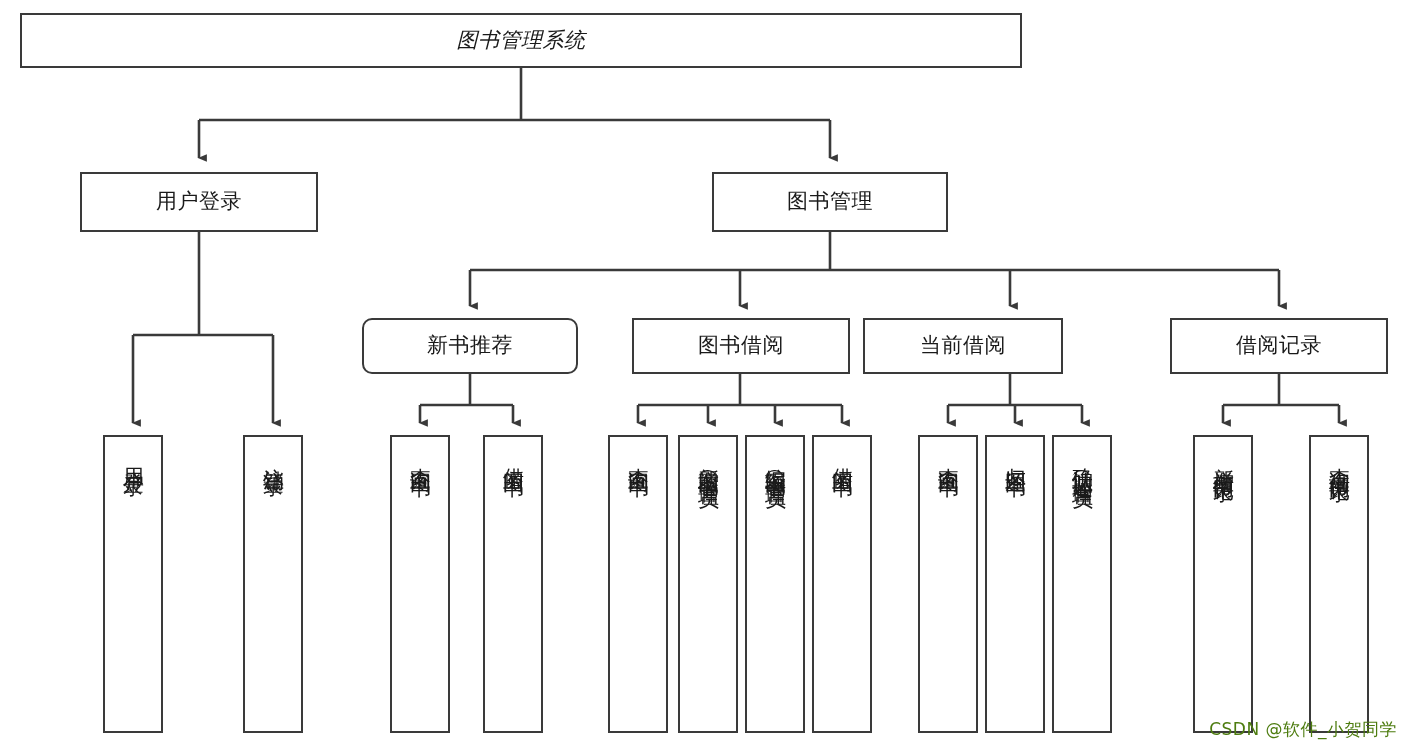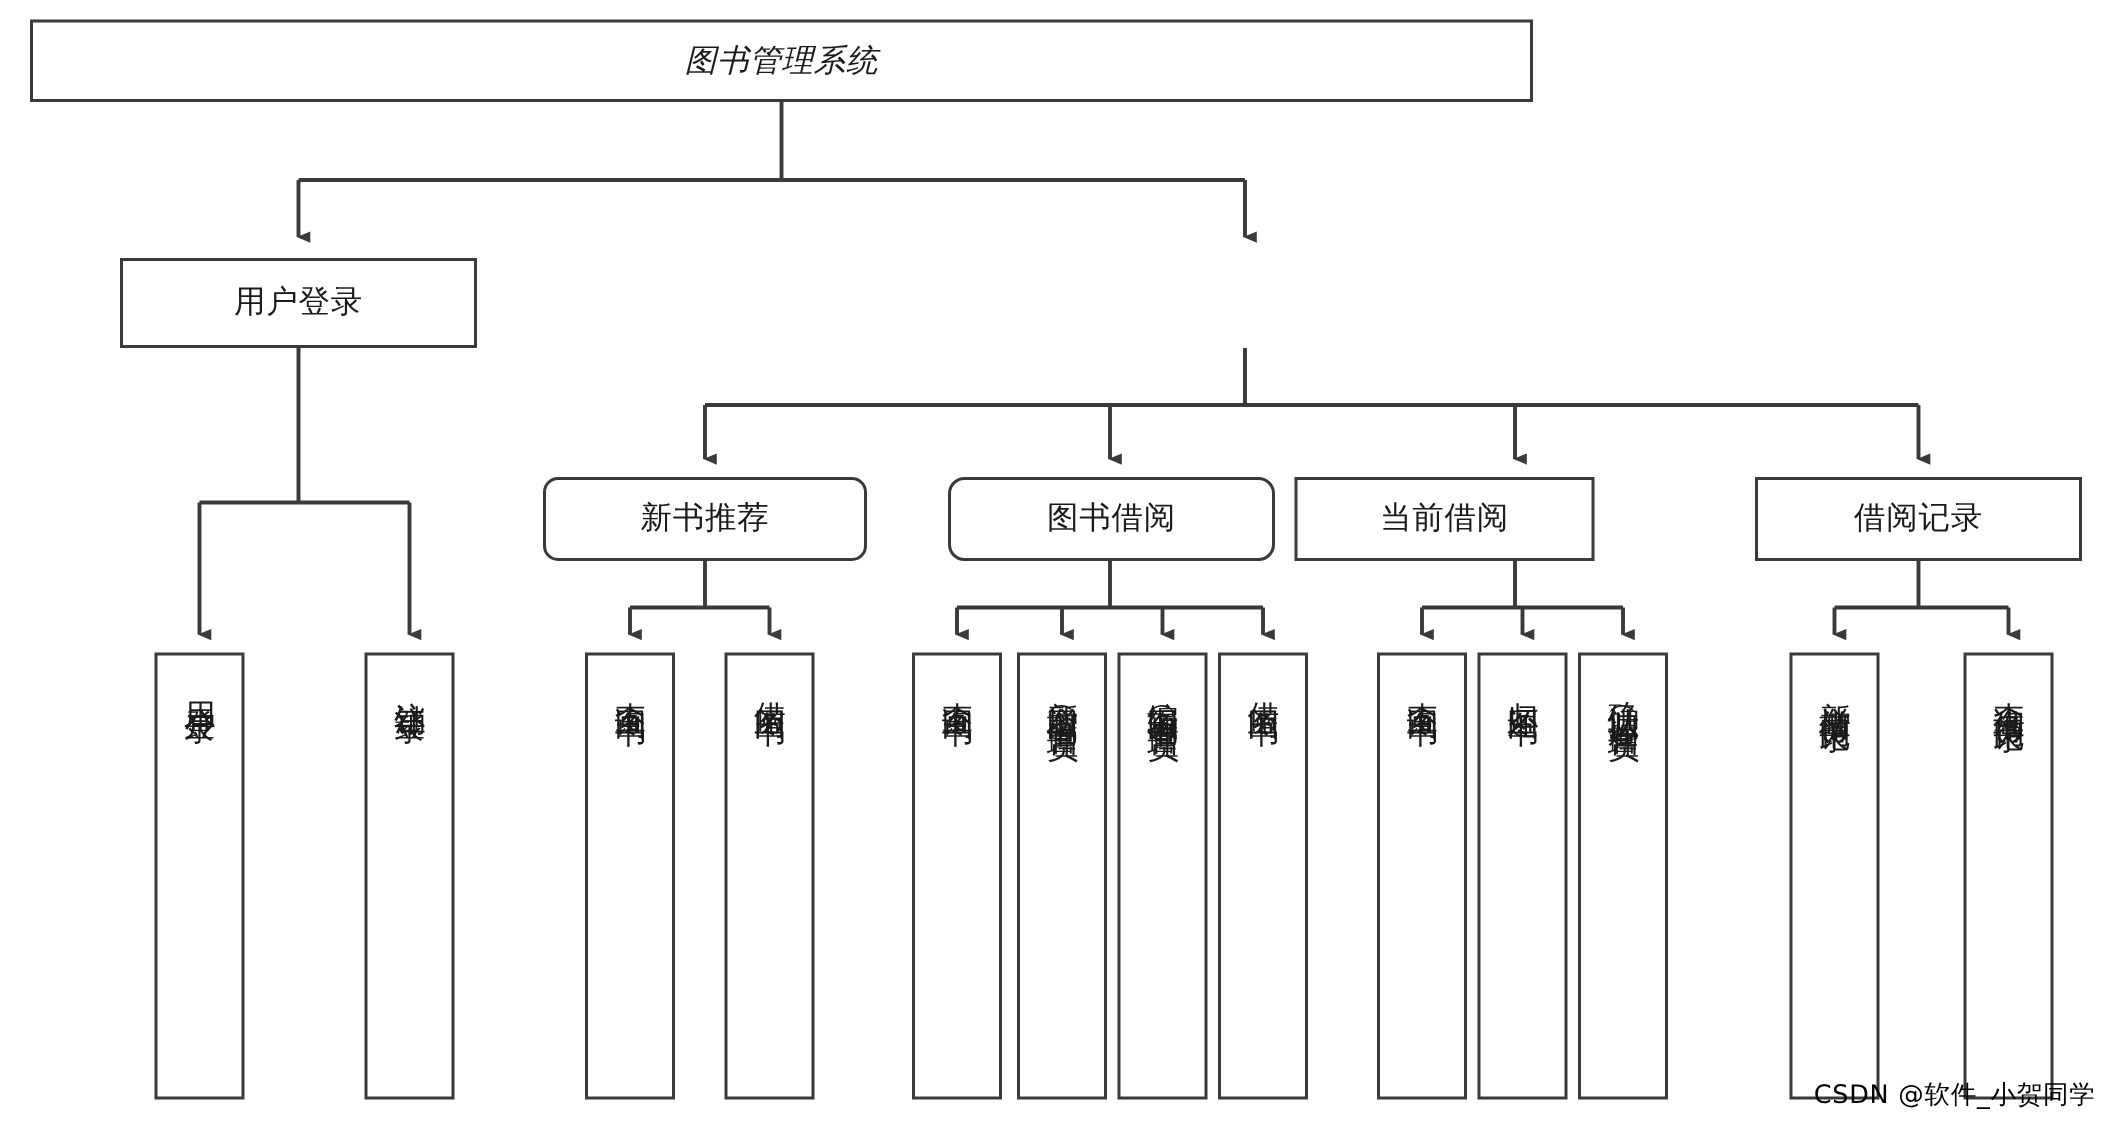--- a/index.html
+++ b/index.html
@@ -53,21 +53,21 @@
     line-height: 1.18;
     letter-spacing: 3px;
     white-space: nowrap;
     display: block;
   }
   #watermark {
     position: absolute;
     right: 8px;
     bottom: 6px;
     font-size: 17px;
-    color: #000000;
+    color: #4d7c0f;
     letter-spacing: 0.5px;
     white-space: nowrap;
   }
 </style>
 </head>
 <body>
 
 <div id="canvas">
 
   <svg id="wires" viewBox="0 0 1405 747">
@@ -120,25 +120,28 @@
     </g>
   </svg>
 
   <div class="node horiz" style="left:20px; top:13px; width:1002px; height:55px;font-style:italic;">
     <span class="label">图书管理系统</span>
   </div>
 
   <div class="node horiz" style="left:80px; top:172px; width:238px; height:60px;">
     <span class="label">用户登录</span>
   </div>
+  <div class="node horiz" style="left:712px; top:172px; width:236px; height:60px;">
+    <span class="label">图书管理</span>
+  </div>
 
   <div class="node horiz" style="left:362px; top:318px; width:216px; height:56px;border-radius:10px;">
     <span class="label">新书推荐</span>
   </div>
-  <div class="node horiz" style="left:632px; top:318px; width:218px; height:56px;border-radius:11px;">
+  <div class="node horiz" style="left:632px; top:318px; width:218px; height:56px;">
     <span class="label">图书借阅</span>
   </div>
   <div class="node horiz" style="left:863px; top:318px; width:200px; height:56px;">
     <span class="label">当前借阅</span>
   </div>
   <div class="node horiz" style="left:1170px; top:318px; width:218px; height:56px;">
     <span class="label">借阅记录</span>
   </div>
 
   <div class="node vert" style="left:103px; top:435px; width:60px; height:298px;">

